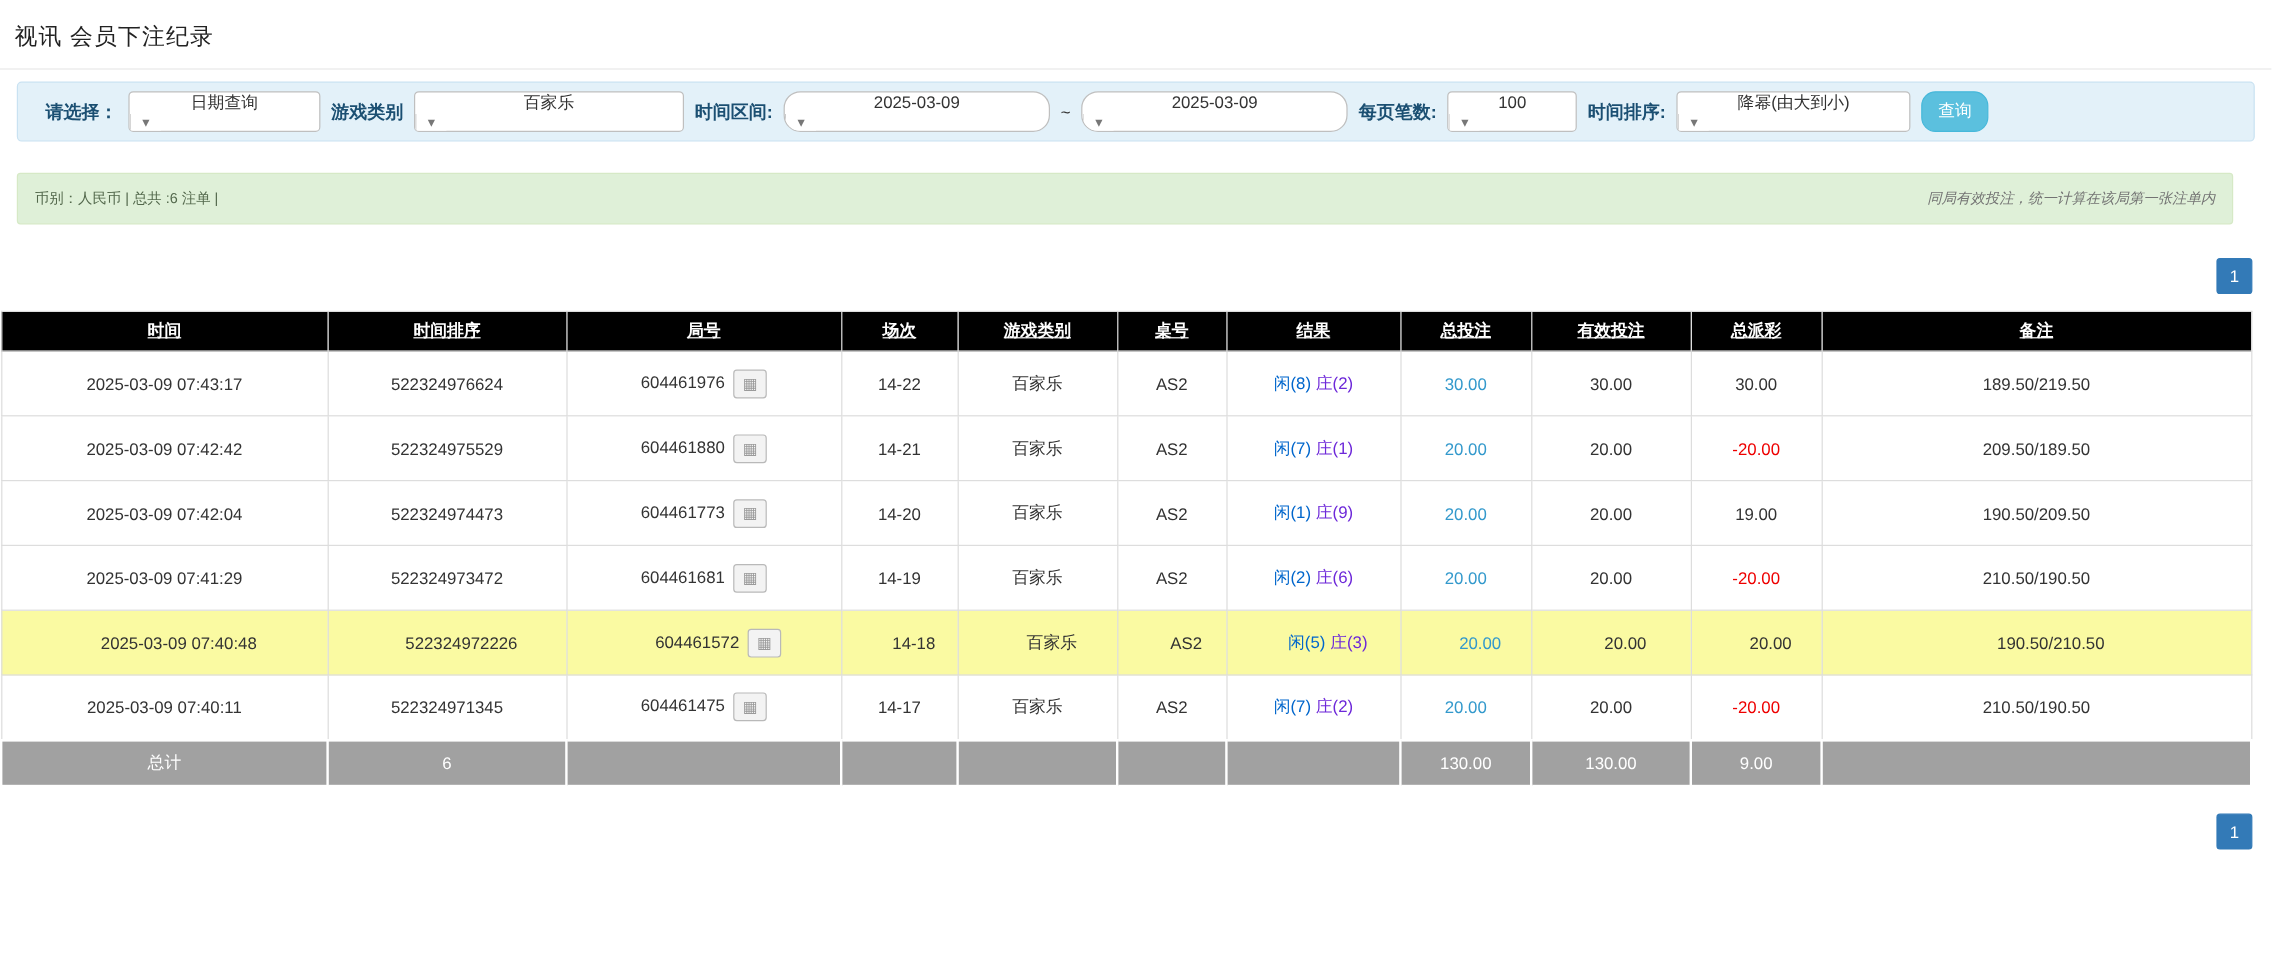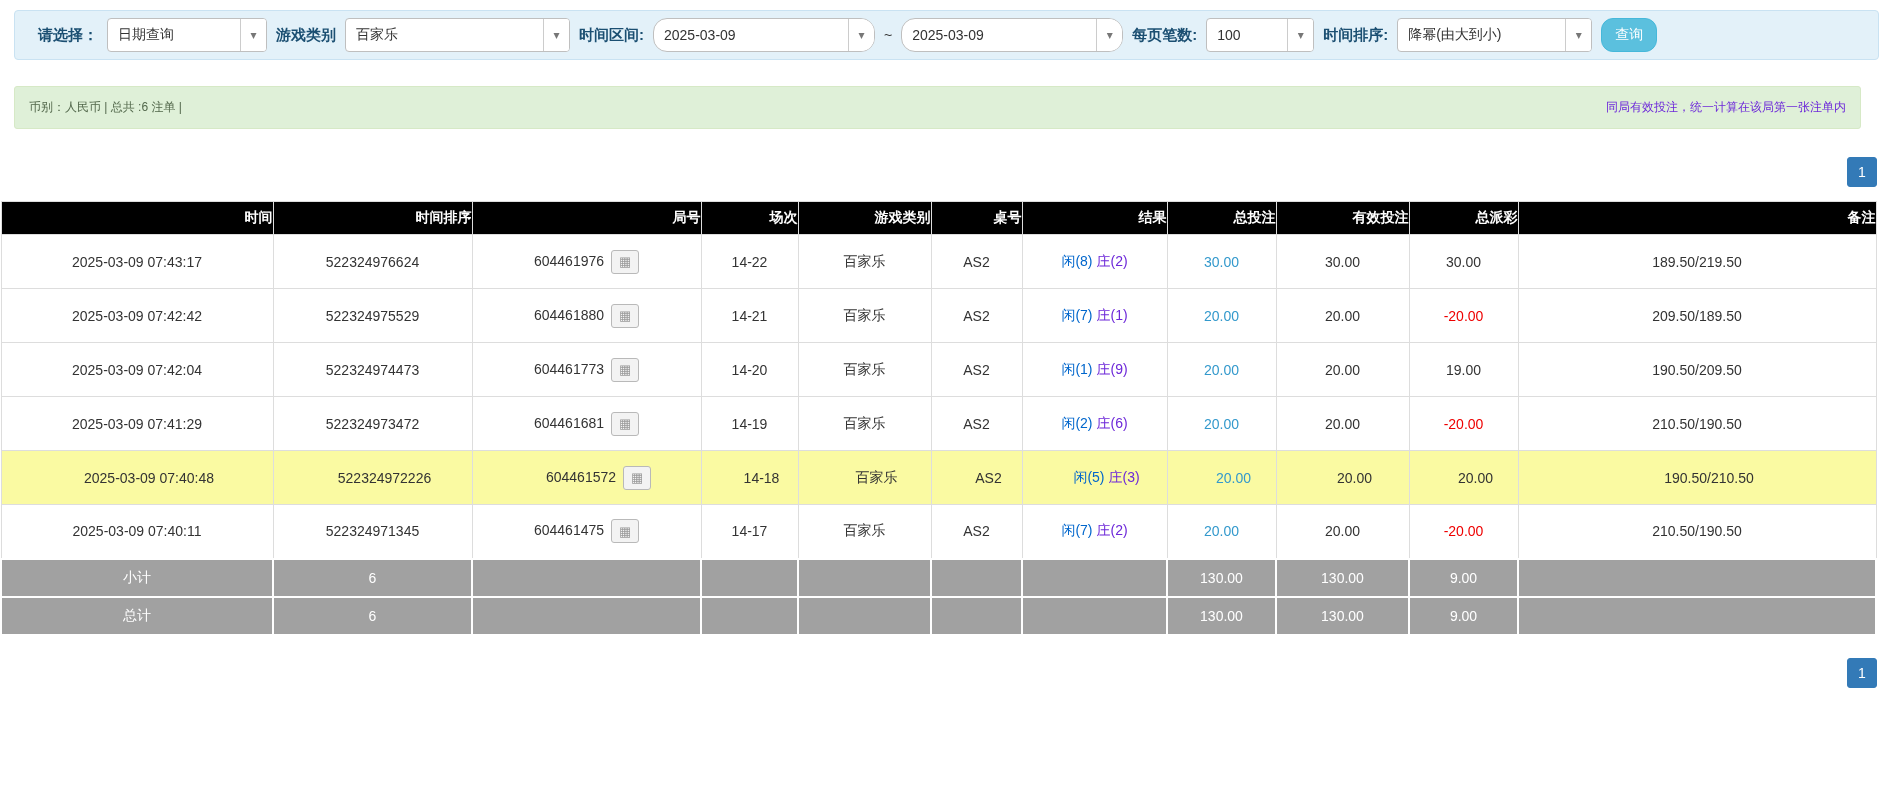--- a/index.html
+++ b/index.html
@@ -30,20 +30,21 @@
   .select {
     background: #fff;
     border: 1px solid #bfbfbf;
     border-radius: 4px;
     height: 34px;
     display: flex;
     align-items: center;
     justify-content: space-between;
     cursor: pointer;
     overflow: hidden;
+    flex-direction: column;
   }
   .select-value { padding: 0 10px; font-size: 14px; color: #333; white-space: nowrap; overflow: hidden; }
   .select-caret {
     width: 26px; align-self: stretch;
     border-left: 1px solid #ccc;
     display: flex; align-items: center; justify-content: center;
     color: #777; font-size: 12px; background: #fff;
   }
   .w-query { width: 160px; }
   .w-game  { width: 225px; }
@@ -69,21 +70,21 @@
     background: #dff0d8;
     border: 1px solid #d6e9c6;
     border-radius: 3px;
     padding: 12px 14px;
     display: flex;
     justify-content: space-between;
     align-items: center;
     font-size: 12px;
   }
   .summary-left { color: #53684c; }
-  .summary-right { color: #6d28d9; }
+  .summary-right { color: #737373; font-style: italic; }
 
   
   .pagination { text-align: right; padding-right: 16px; }
   .pagination.top { margin-top: 28px; margin-bottom: 14px; }
   .pagination.bottom { margin-top: 22px; padding-bottom: 24px; }
   .page-btn {
     display: inline-flex; align-items: center; justify-content: center;
     width: 30px; height: 30px;
     background: #337ab7; border: 1px solid #337ab7;
     color: #fff; font-size: 14px; border-radius: 3px; cursor: pointer;
@@ -96,21 +97,22 @@
     border-collapse: collapse;
     table-layout: fixed;
   }
   .bet-table thead th {
     background: #000;
     color: #fff;
     font-size: 14px;
     font-weight: bold;
     height: 33px;
     border: 1px solid #ddd;
-    text-align: right;
+    text-align: center;
+    text-decoration: underline;
   }
   .bet-table tbody td {
     height: 54px;
     border: 1px solid #ddd;
     font-size: 14px;
     text-align: center;
     background: #fff;
     color: #333;
     vertical-align: middle;
   }
@@ -139,20 +141,23 @@
     font-size: 13px;
     vertical-align: middle;
     cursor: pointer;
   }
 </style>
 </head>
 <body>
 
 <div class="page">
 
+  <div class="page-header">
+    <h1 class="page-title">视讯 会员下注纪录</h1>
+  </div>
 
   <div class="filter-bar">
     <span class="filter-label">请选择：</span>
     <div class="select w-query">
       <span class="select-value">日期查询</span>
       <span class="select-caret">▾</span>
     </div>
 
     <span class="filter-label">游戏类别</span>
     <div class="select w-game">
@@ -335,45 +340,32 @@
     <td>
       <a class="bet-link">20.00</a>
     </td>
     <td>20.00</td>
     <td class="payout negative">-20.00</td>
     <td>210.50/190.50</td>
   </tr>
       </tbody>
     <tfoot>
       <tr>
-        <td>小计</td>
+        <td>总计</td>
         <td>6</td>
         <td></td>
         <td></td>
         <td></td>
         <td></td>
         <td></td>
         <td>130.00</td>
         <td>130.00</td>
         <td>9.00</td>
         <td></td>
       </tr>
-      <tr>
-        <td>总计</td>
-        <td>6</td>
-        <td></td>
-        <td></td>
-        <td></td>
-        <td></td>
-        <td></td>
-        <td>130.00</td>
-        <td>130.00</td>
-        <td>9.00</td>
-        <td></td>
-      </tr>
     </tfoot>
   </table>
 
   <div class="pagination bottom">
     <a class="page-btn">1</a>
   </div>
 
 </div>
 
 </body></html>

